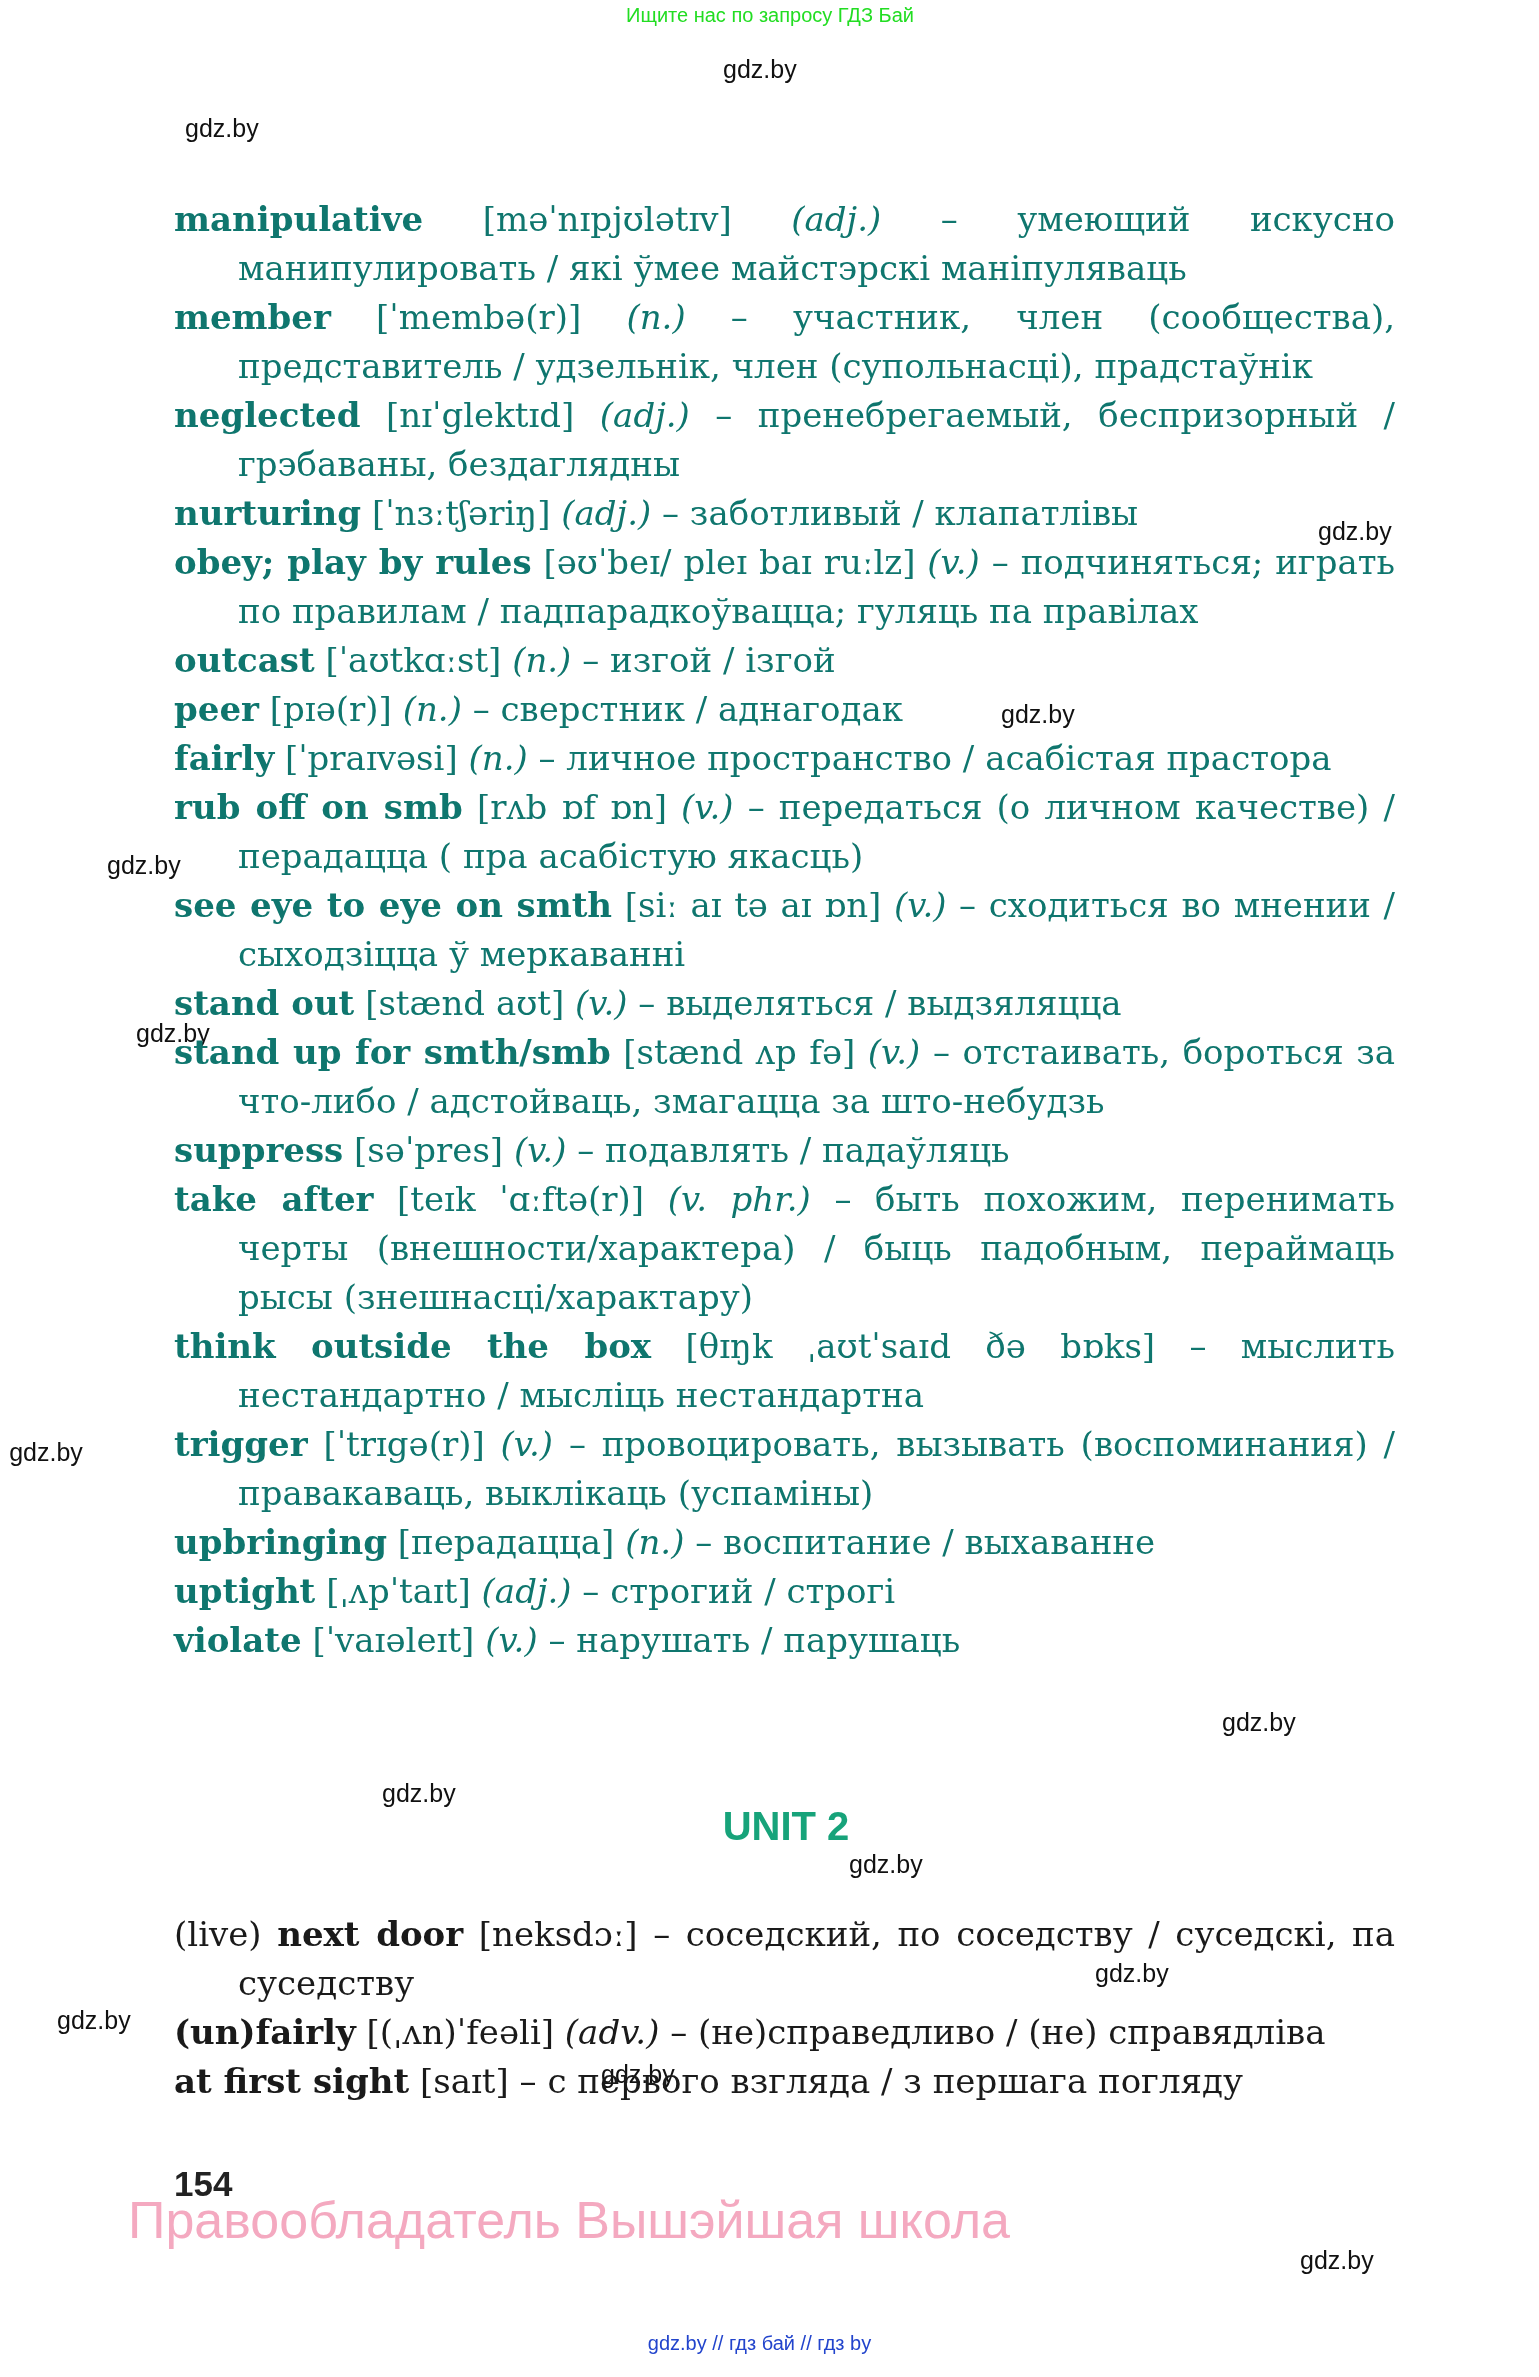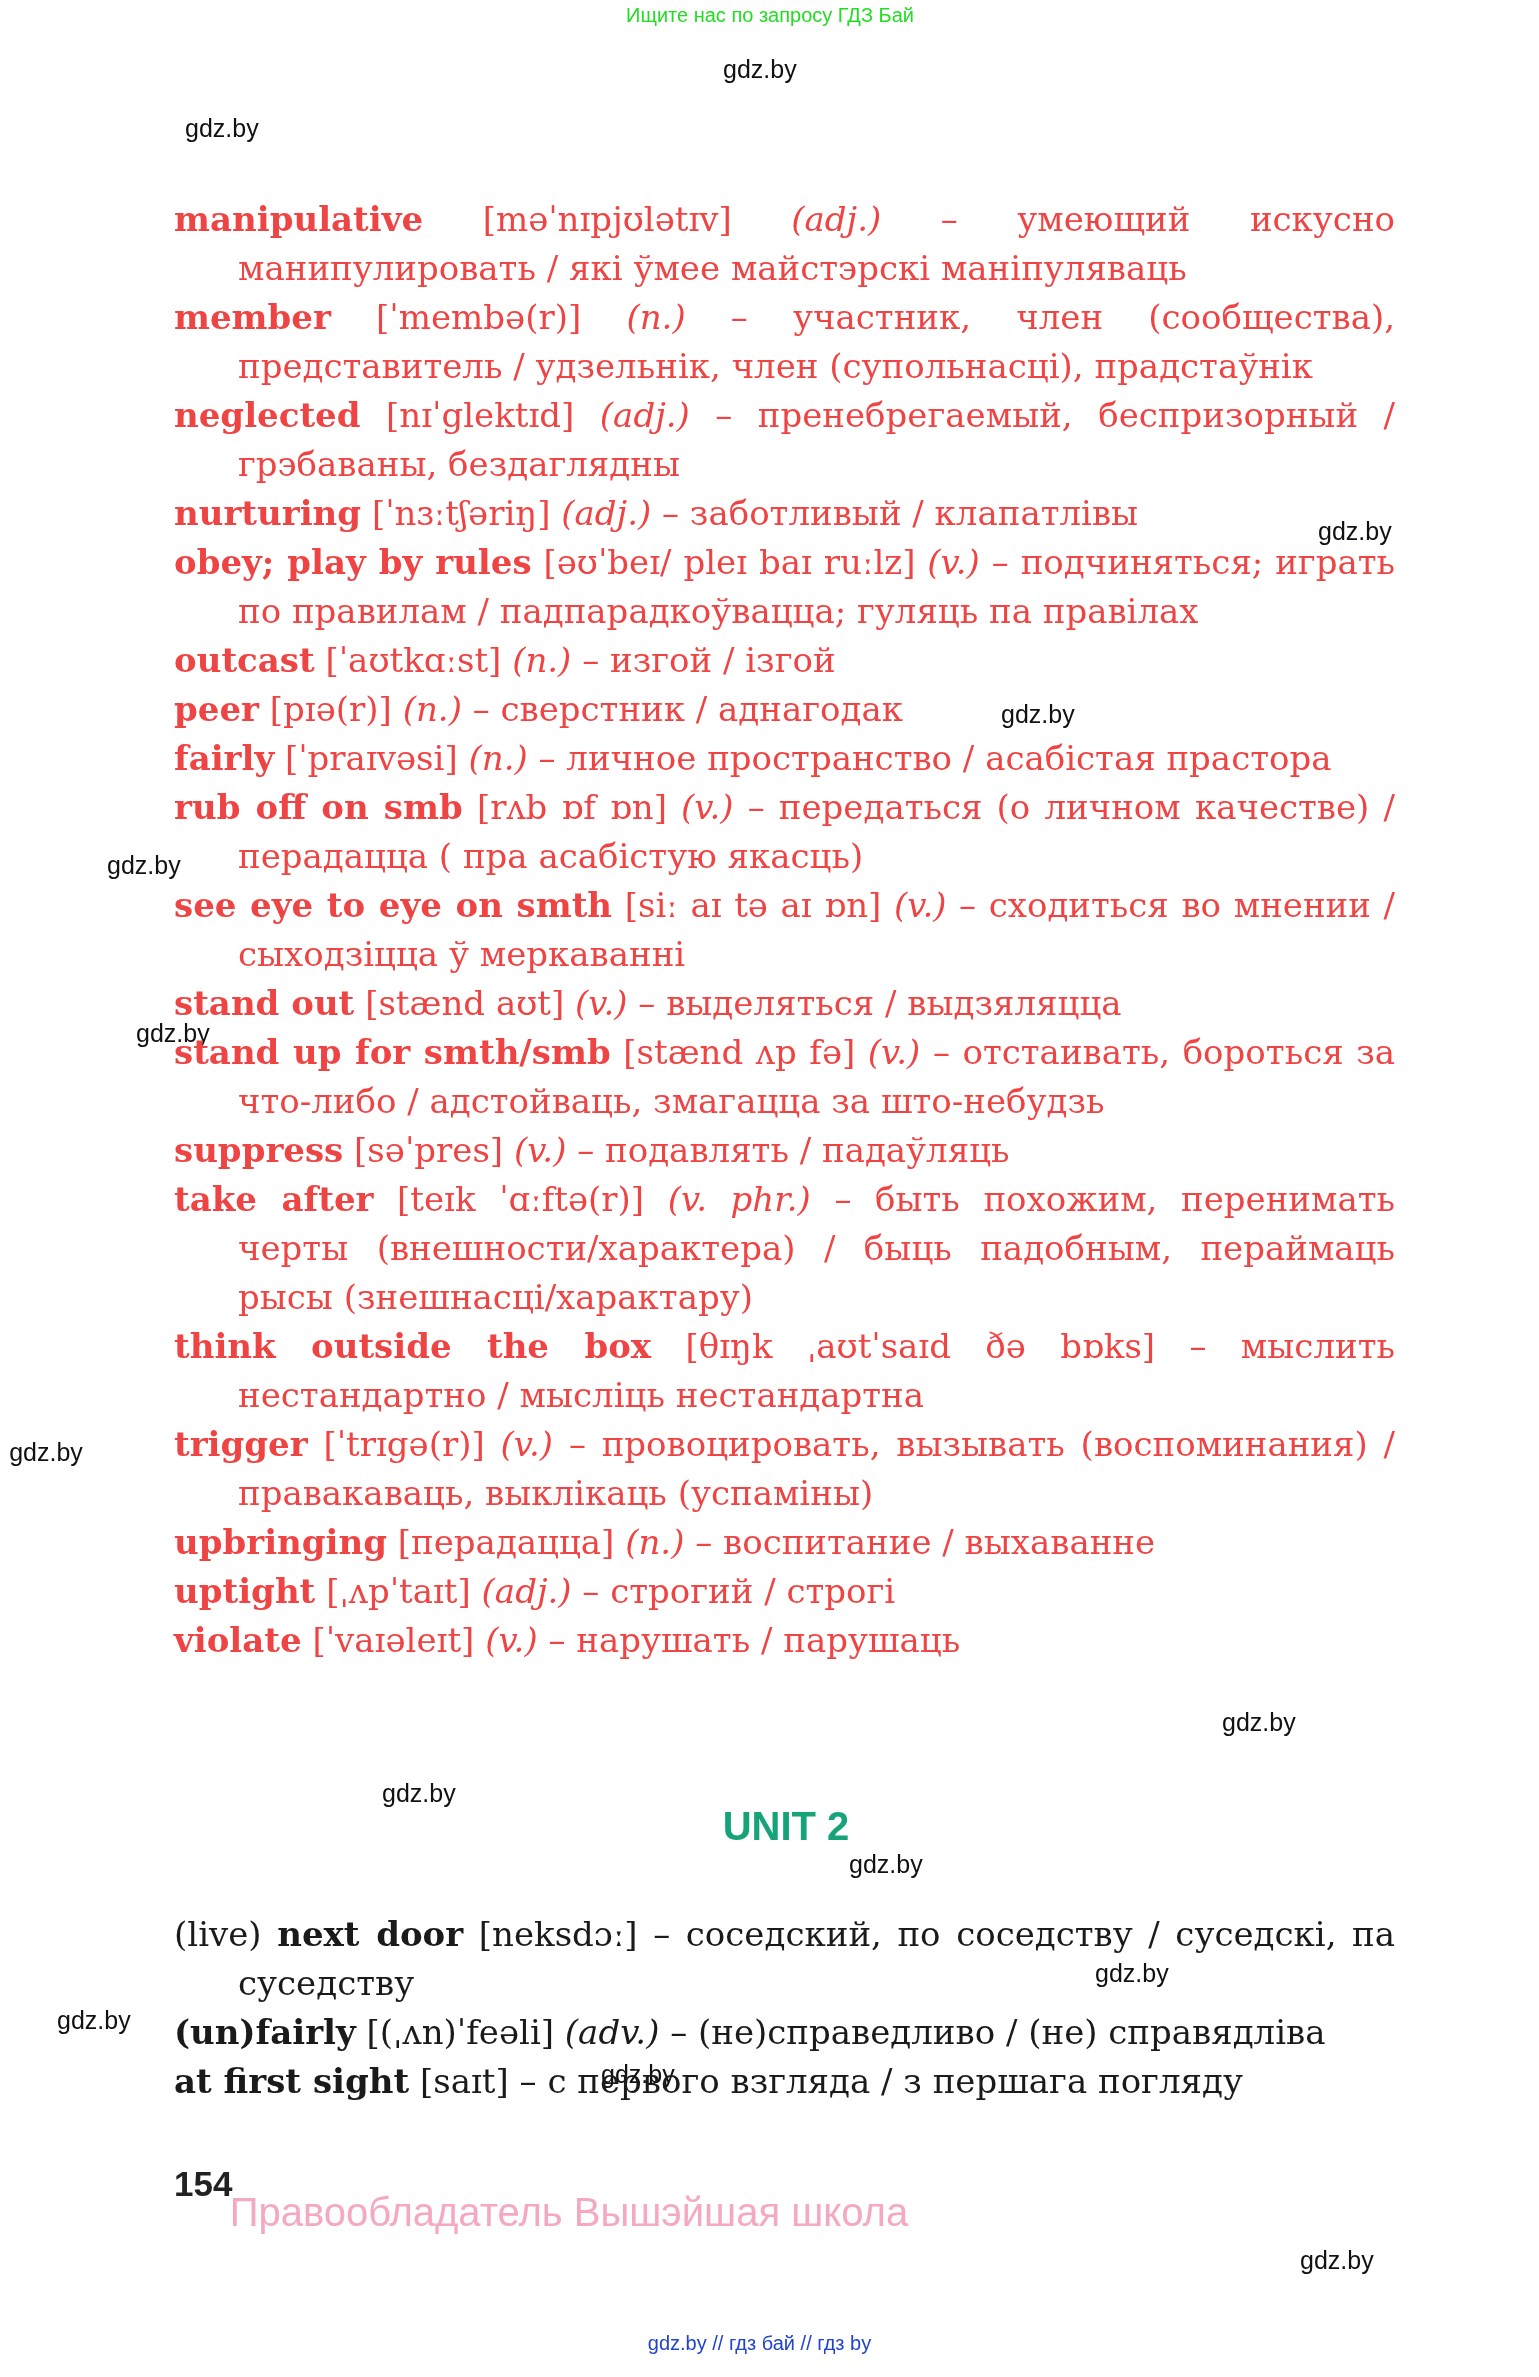--- a/index.html
+++ b/index.html
@@ -8,21 +8,21 @@
   .top-banner {
     position: absolute; top: 3.7px; left: 0; width: 1540px; text-align: center;
     font-family: "Liberation Sans", sans-serif; font-size: 20px; color: #22dd22;
   }
   .wm {
     position: absolute; font-family: "Liberation Sans", sans-serif;
     font-size: 25px; color: #111; line-height: 1;
   }
   .entries {
     position: absolute; left: 174px; top: 195px; width: 1221px;
-    font-family: "DejaVu Serif", serif; font-size: 34px; color: #ef4444;
+    font-family: "DejaVu Serif", serif; font-size: 34px; color: #0f766e;
     line-height: 49px;
   }
   .entry { margin: 0; padding-left: 64px; text-indent: -64px; text-align: justify; }
   .hw { font-weight: bold; }
   .ipa { font-weight: normal; }
   .pos { font-style: italic; }
   .unit-title {
     position: absolute; top: 1804px; left: 16px; width: 1540px; text-align: center;
     font-family: "Liberation Sans", sans-serif; font-weight: bold; font-size: 40px;
     color: #17a37a;
@@ -32,21 +32,21 @@
     font-family: "DejaVu Serif", serif; font-size: 34px; color: #1a1a1a;
     line-height: 49px;
     margin-top: 16px;
   }
   .page-number {
     position: absolute; left: 174px; top: 2164px;
     font-family: Liberation Sans, sans-serif; font-weight: bold; font-size: 35px; color: #222;
   }
   .rights {
     position: absolute; left: 0; top: 2190px; width: 1221px; text-align: center;
-    font-family: "Liberation Sans", sans-serif; font-size: 40px; color: #f4a9c0;
+    font-family: "Liberation Sans", sans-serif; font-size: 52px; color: #f4a9c0;
     padding-right: 83px; box-sizing: border-box;
   }
   .footer-links {
     position: absolute; left: 0; top: 2332px; width: 1540px; text-align: center;
     font-family: "Liberation Sans", sans-serif; font-size: 20px; color: #2244cc;
     padding-right: 21px; box-sizing: border-box;
   }
 </style>
 </head>
 <body>

